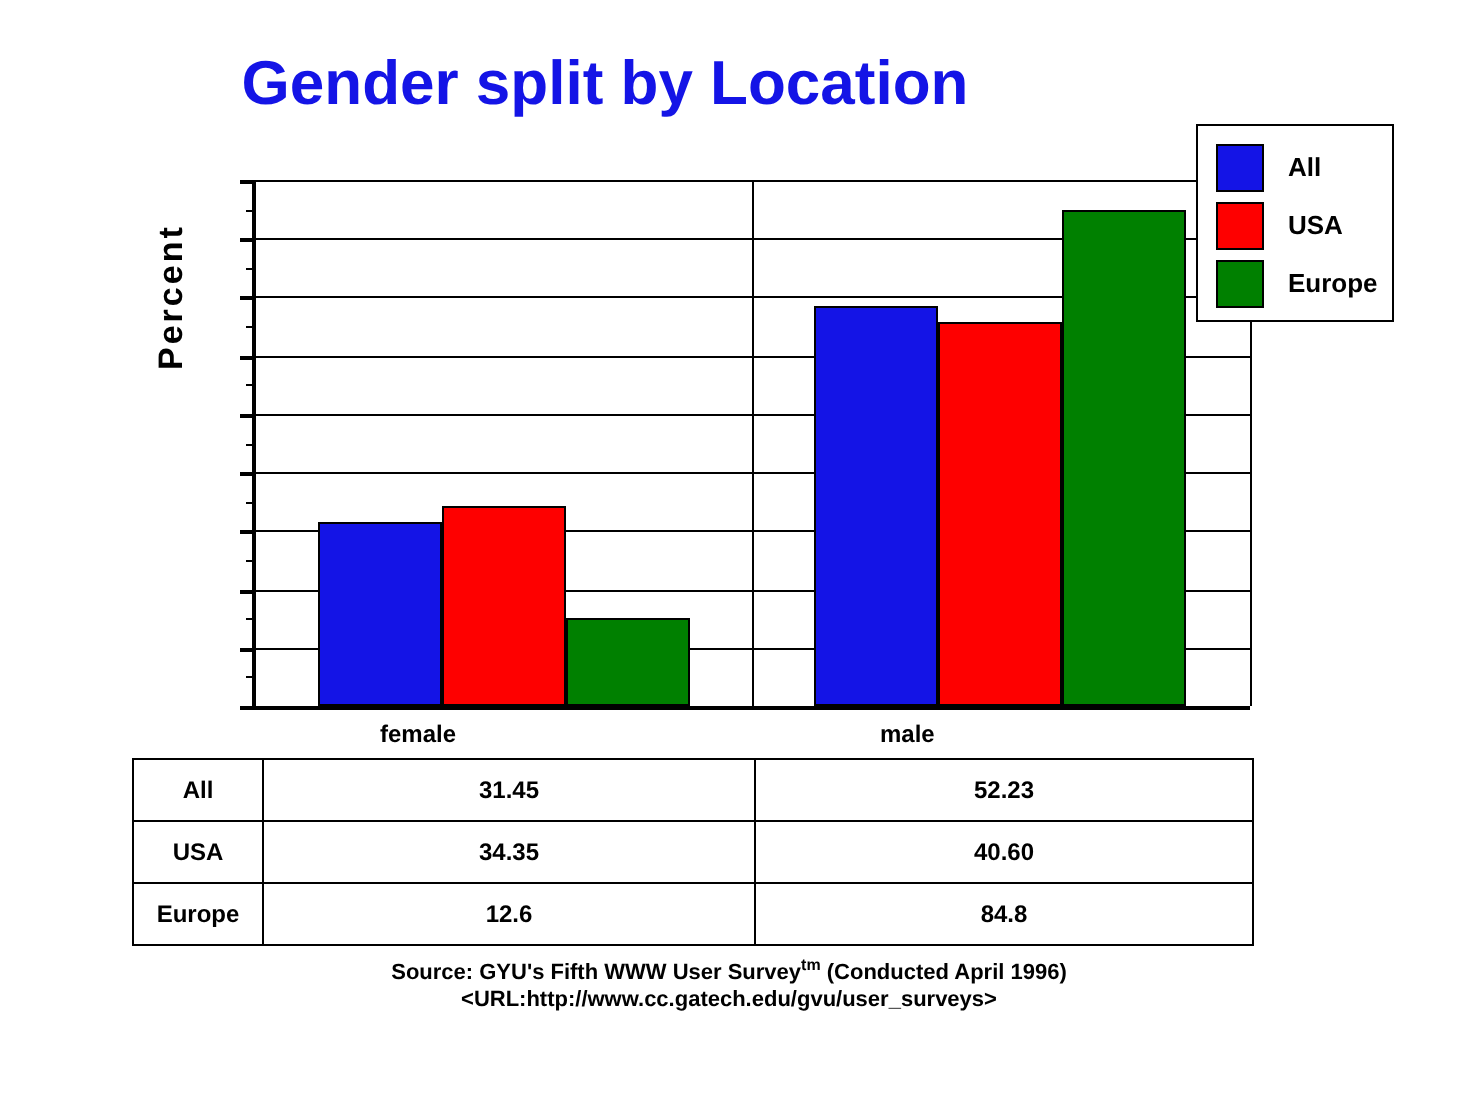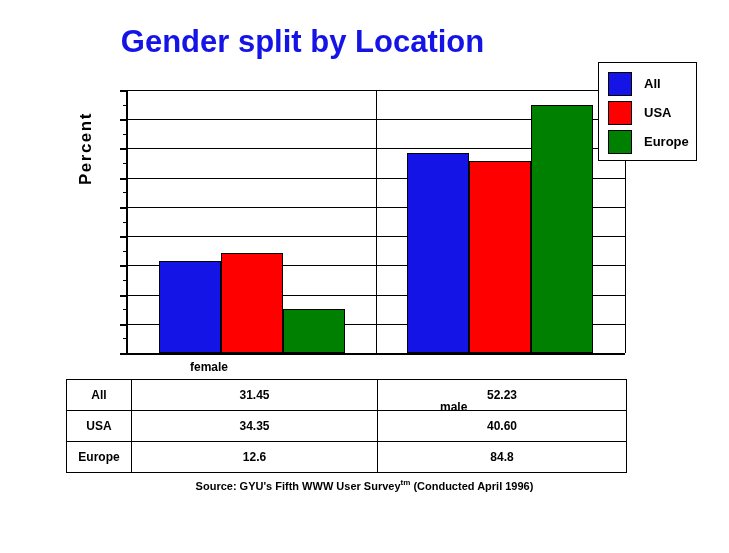--- a/index.html
+++ b/index.html
@@ -223,21 +223,21 @@
       <div class="bar" style="left: 155px; width: 62px; height: 44.4178px; background: rgb(0, 128, 0);"></div>
       <div class="bar" style="left: 279px; width: 62px; height: 200.318px; background: rgb(20, 20, 230);"></div>
       <div class="bar" style="left: 341px; width: 62px; height: 191.844px; background: rgb(254, 0, 0);"></div>
       <div class="bar" style="left: 403px; width: 62px; height: 247.804px; background: rgb(0, 128, 0);"></div>
     </div>
 
   <div id="y-axis-title">Percent</div>
 </div>
 
 <div class="xcat-label" style="left:190px;">female</div>
-<div class="xcat-label" style="left:440px;margin-top:40px;">male</div>
+<div class="xcat-label" style="left:440px;">male</div>
 
 <div id="legend">
   <div class="legend-row" style="top:8px;">
     <span class="legend-swatch" style="background:#1414e6;"></span>
     <span class="legend-label">All</span>
   </div>
   <div class="legend-row" style="top:37px;">
     <span class="legend-swatch" style="background:#fe0000;"></span>
     <span class="legend-label">USA</span>
   </div>
@@ -262,13 +262,14 @@
     <tr>
       <td class="rowhead">Europe</td>
       <td class="colfemale">12.6</td>
       <td class="colmale">84.8</td>
     </tr>
   </tbody>
 </table>
 
 <div id="footer">
   <div><span>Source: GYU's Fifth WWW User Survey</span><sup>tm</sup><span> (Conducted April 1996)</span></div>
+  <div>&lt;URL:http://www.cc.gatech.edu/gvu/user_surveys&gt;</div>
 </div>
 
 </body></html>

